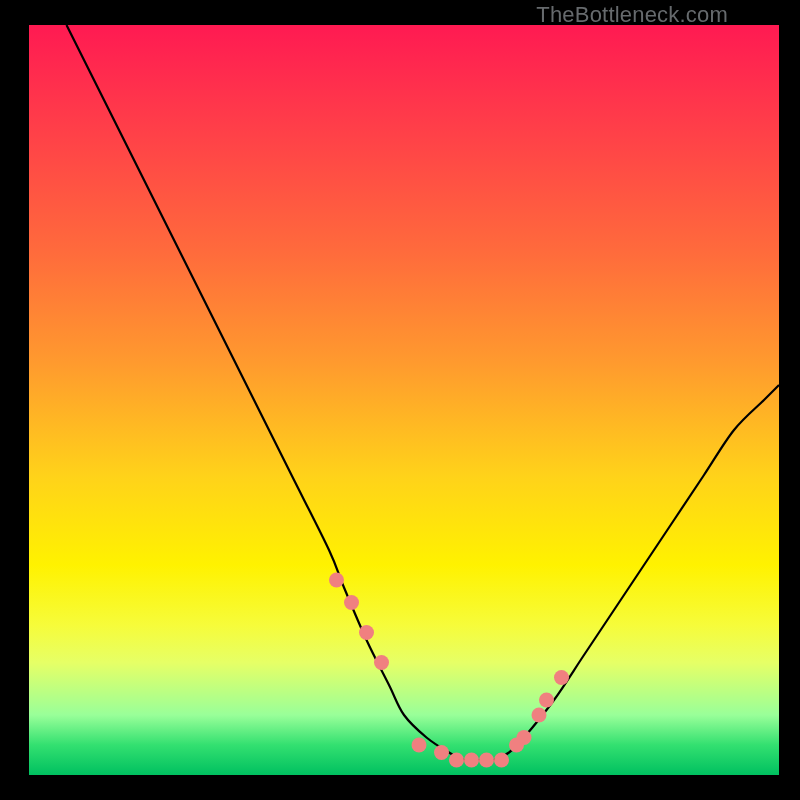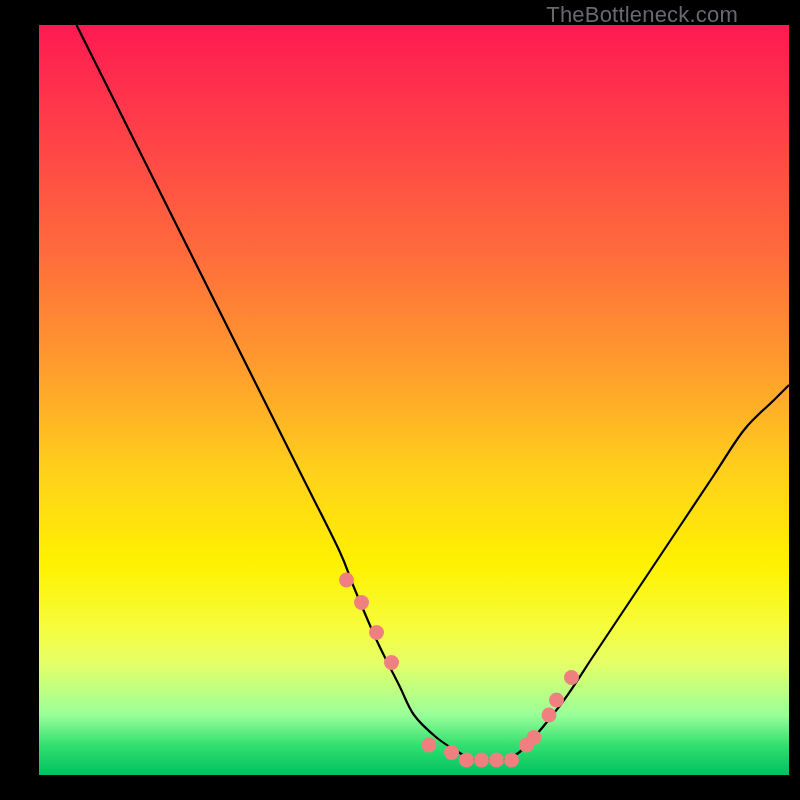--- a/index.html
+++ b/index.html
@@ -5,21 +5,21 @@
   html, body {
     margin: 0;
     padding: 0;
     width: 800px;
     height: 800px;
     background: #000;
     overflow: hidden;
   }
   .frame {
     position: absolute;
-    left: 14px;
+    left: 4px;
     top: 0;
     width: 752px;
     height: 800px;
     background: #000;
   }
   .plot {
     position: absolute;
     left: 25px;
     top: 25px;
     width: 750px;

